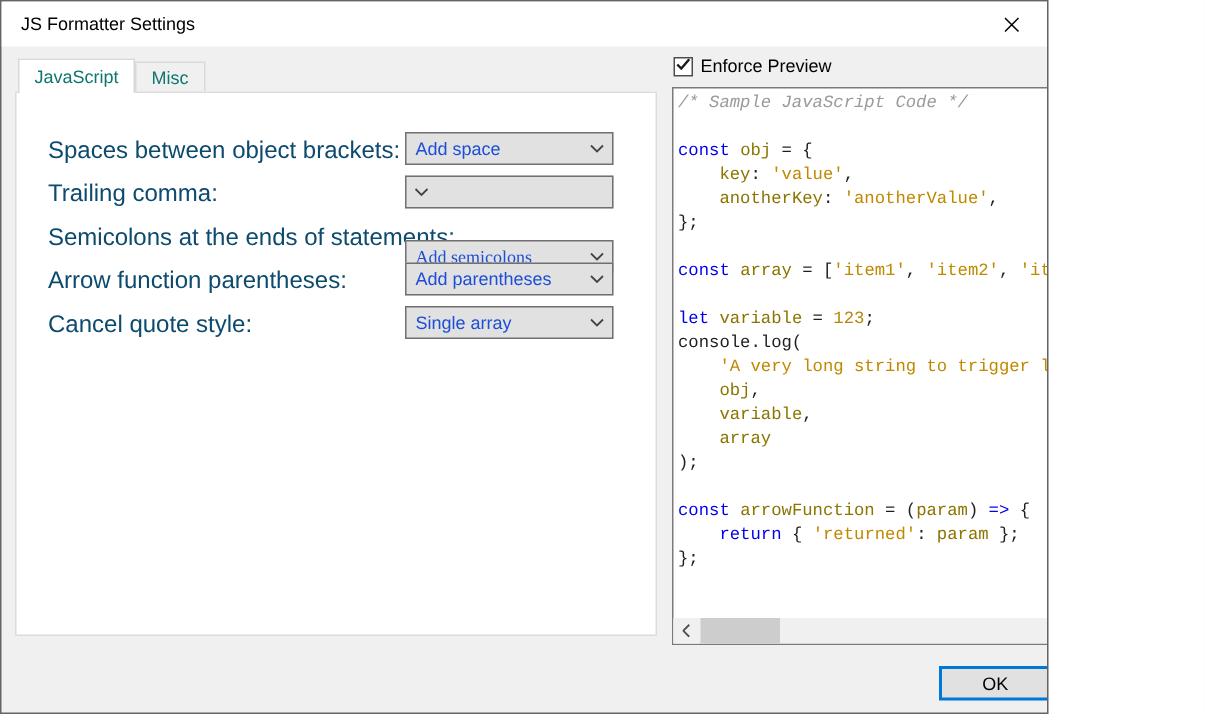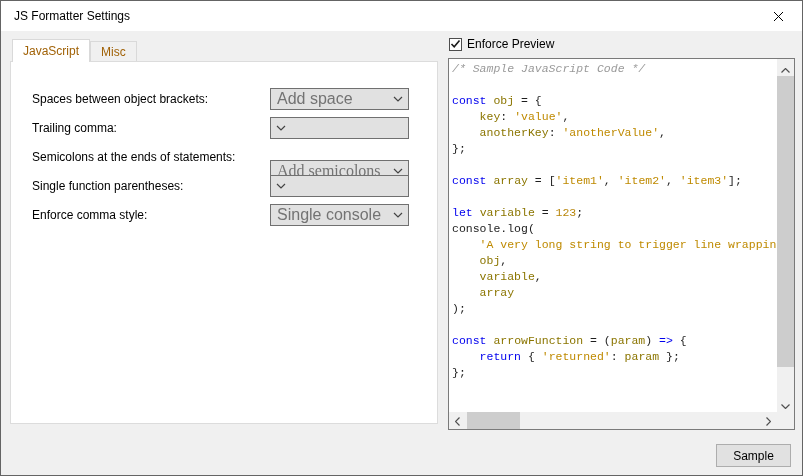--- a/index.html
+++ b/index.html
@@ -1,33 +1,33 @@
 <!DOCTYPE html>
 <html><head>
 <meta charset="utf-8">
 <style>
   * { margin:0; padding:0; box-sizing:border-box; }
   html,body { width:803px; height:476px; background:#ffffff; font-family:"Liberation Sans", sans-serif; }
-  .dialog { position:relative; width:803px; height:476px; background:#f0f0f0; border:1px solid #646464; overflow:hidden; }
+  .dialog { position:relative; width:699px; height:476px; background:#f0f0f0; border:1px solid #646464; overflow:hidden; }
 
   
   .titlebar { position:absolute; left:0; top:0; width:100%; height:30px; background:#ffffff; }
   .title-text { position:absolute; left:13px; top:0; line-height:30px; font-size:12px; color:#000; }
   .close-btn { position:absolute; right:1px; top:1px; width:45px; height:28px; display:flex; align-items:center; justify-content:center; cursor:default; }
   .close-btn svg { display:block; }
 
   
   .tabstrip { position:absolute; left:11px; top:38px; height:23px; display:flex; align-items:flex-end; }
-  .tab { font-size:12px; color:#a16207; border:1px solid #d9d9d9; background:#f0f0f0; padding:3px 10px 3px 10px; height:21px; margin-right:0px; position:relative; }
+  .tab { font-size:12px; color:#0f766e; border:1px solid #d9d9d9; background:#f0f0f0; padding:3px 10px 3px 10px; height:21px; margin-right:0px; position:relative; }
   .tab.active { background:#ffffff; height:23px; padding-top:4px; border-bottom:none; z-index:3; }
   .tabpage { position:absolute; left:9px; top:60px; width:428px; height:363px; background:#ffffff; border:1px solid #dcdcdc; z-index:1; }
 
-  .form-label { position:absolute; left:21px; font-size:12px; color:#000000; white-space:nowrap; }
+  .form-label { position:absolute; left:21px; font-size:16px; color:#0c4a6e; white-space:nowrap; }
   .combo { position:absolute; left:259px; width:139px; height:22px; background:#e1e1e1; border:1px solid #707070; display:flex; align-items:center; }
-  .combo-text { flex:1; font-size:16px; color:#737373; padding-left:6px; white-space:nowrap; overflow:hidden; }
+  .combo-text { flex:1; font-size:12px; color:#1d4ed8; padding-left:6px; white-space:nowrap; overflow:hidden; }
   .combo-arrow { width:20px; display:flex; align-items:center; justify-content:center; }
 
   
   .checkbox-row { position:absolute; left:448px; top:36px; display:flex; align-items:center; }
   .checkbox { width:13px; height:13px; background:#ffffff; border:1px solid #4d4d4d; display:flex; align-items:center; justify-content:center; }
   .checkbox-label { font-size:12px; color:#000; margin-left:5px; }
 
   .codebox { position:absolute; left:447px; top:57px; width:347px; height:372px; background:#ffffff; border:1px solid #7a7a7a; }
   .code-content { position:absolute; left:0; top:0; right:17px; bottom:17px; overflow:hidden; padding:2px 0 0 3px;
                   font-family:"Liberation Mono", monospace; font-size:11.5px; line-height:16px; white-space:pre; }
@@ -96,31 +96,32 @@
         </div>
         <div class="form-label" style="top: 88px; text-align: right;">Semicolons at the ends of statements:</div>
         <div class="combo" style="top: 98px; font-family: Liberation Serif, serif;">
           <div class="combo-text">Add semicolons</div>
           <div class="combo-arrow">
             <svg width="10" height="6" viewBox="0 0 10 6">
               <polyline points="1,1 5,5 9,1" stroke="#444" stroke-width="1.2" fill="none"></polyline>
             </svg>
           </div>
         </div>
-        <div class="form-label" style="top: 117px;">Single function parentheses:</div>
+        <div class="form-label" style="top: 117px;">Arrow function parentheses:</div>
         <div class="combo" style="top: 113px;">
+          <div class="combo-text">Add parentheses</div>
           <div class="combo-arrow">
             <svg width="10" height="6" viewBox="0 0 10 6">
               <polyline points="1,1 5,5 9,1" stroke="#444" stroke-width="1.2" fill="none"></polyline>
             </svg>
           </div>
         </div>
-        <div class="form-label" style="top: 146px;">Enforce comma style:</div>
+        <div class="form-label" style="top: 146px;">Cancel quote style:</div>
         <div class="combo" style="top: 142px;">
-          <div class="combo-text">Single console</div>
+          <div class="combo-text">Single array</div>
           <div class="combo-arrow">
             <svg width="10" height="6" viewBox="0 0 10 6">
               <polyline points="1,1 5,5 9,1" stroke="#444" stroke-width="1.2" fill="none"></polyline>
             </svg>
           </div>
         </div>
       </div>
   </div>
 
   <div class="checkbox-row">
@@ -168,15 +169,16 @@
         <span>
           <svg width="5" height="9" viewBox="0 0 5 9">
               <polyline points="0.5,0.5 4.5,4.5 0.5,8.5" stroke="#505050" stroke-width="1.2" fill="none"></polyline>
             </svg>
         </span>
       </div>
     </div>
     <div class="scroll-corner"></div>
   </div>
 
+  <div class="btn btn-ok">OK</div>
   <div class="btn btn-cancel">Sample</div>
 
 </div>
 
 </body></html>

